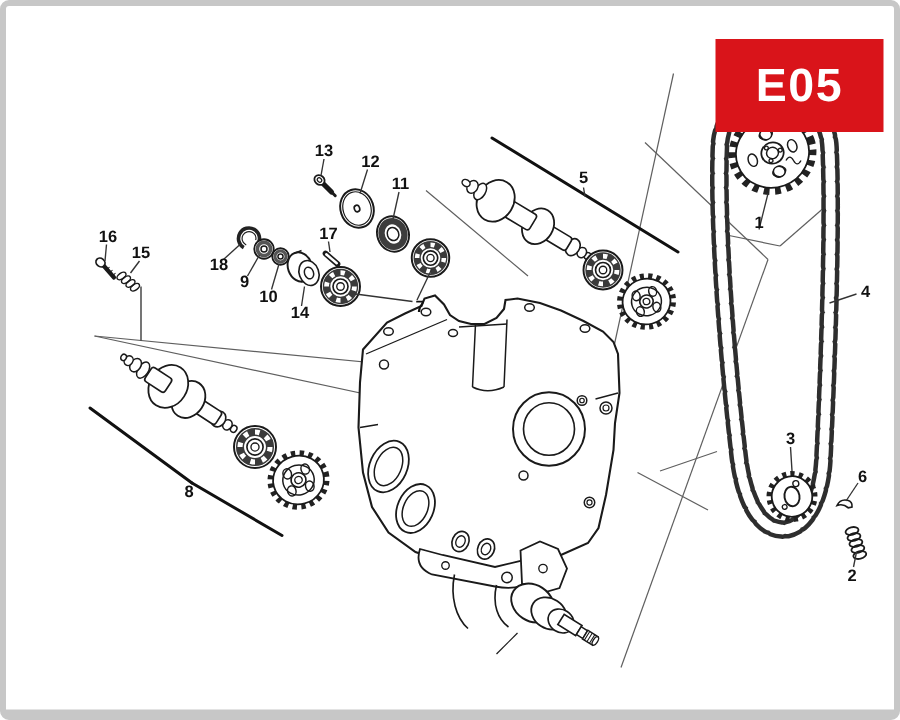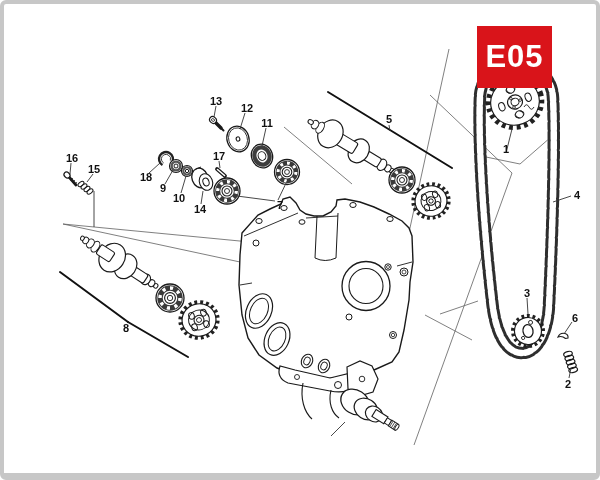--- a/index.html
+++ b/index.html
@@ -10,21 +10,21 @@
     background:#ffffff;
     border:4px solid #c7c7c7;
     border-bottom-width:7px;
     border-radius:6px;
     overflow:hidden;
     font-family:"Liberation Sans", sans-serif;
   }
   .diagram{position:absolute;left:-4px;top:-4px;}
   .badge{
     position:absolute;
-    left:473px;top:22px;width:75px;height:62px;
+    left:473px;top:22px;width:112px;height:62px;
     display:flex;align-items:center;justify-content:center;
     font-weight:bold;font-size:31px;letter-spacing:1px;
     font-family:"Liberation Sans", sans-serif;
   }
   .cline{stroke:#5f5f5f;stroke-width:0.8;fill:none;}
   .tline{stroke:#111;stroke-width:2;fill:none;stroke-linecap:round;}
   .leader{stroke:#333;stroke-width:0.9;fill:none;}
   .callout{font:bold 11px "Liberation Sans",sans-serif;fill:#111;text-anchor:middle;}
   .ol{stroke:#1a1a1a;fill:#ffffff;}
   .ln{stroke:#1a1a1a;fill:none;}

